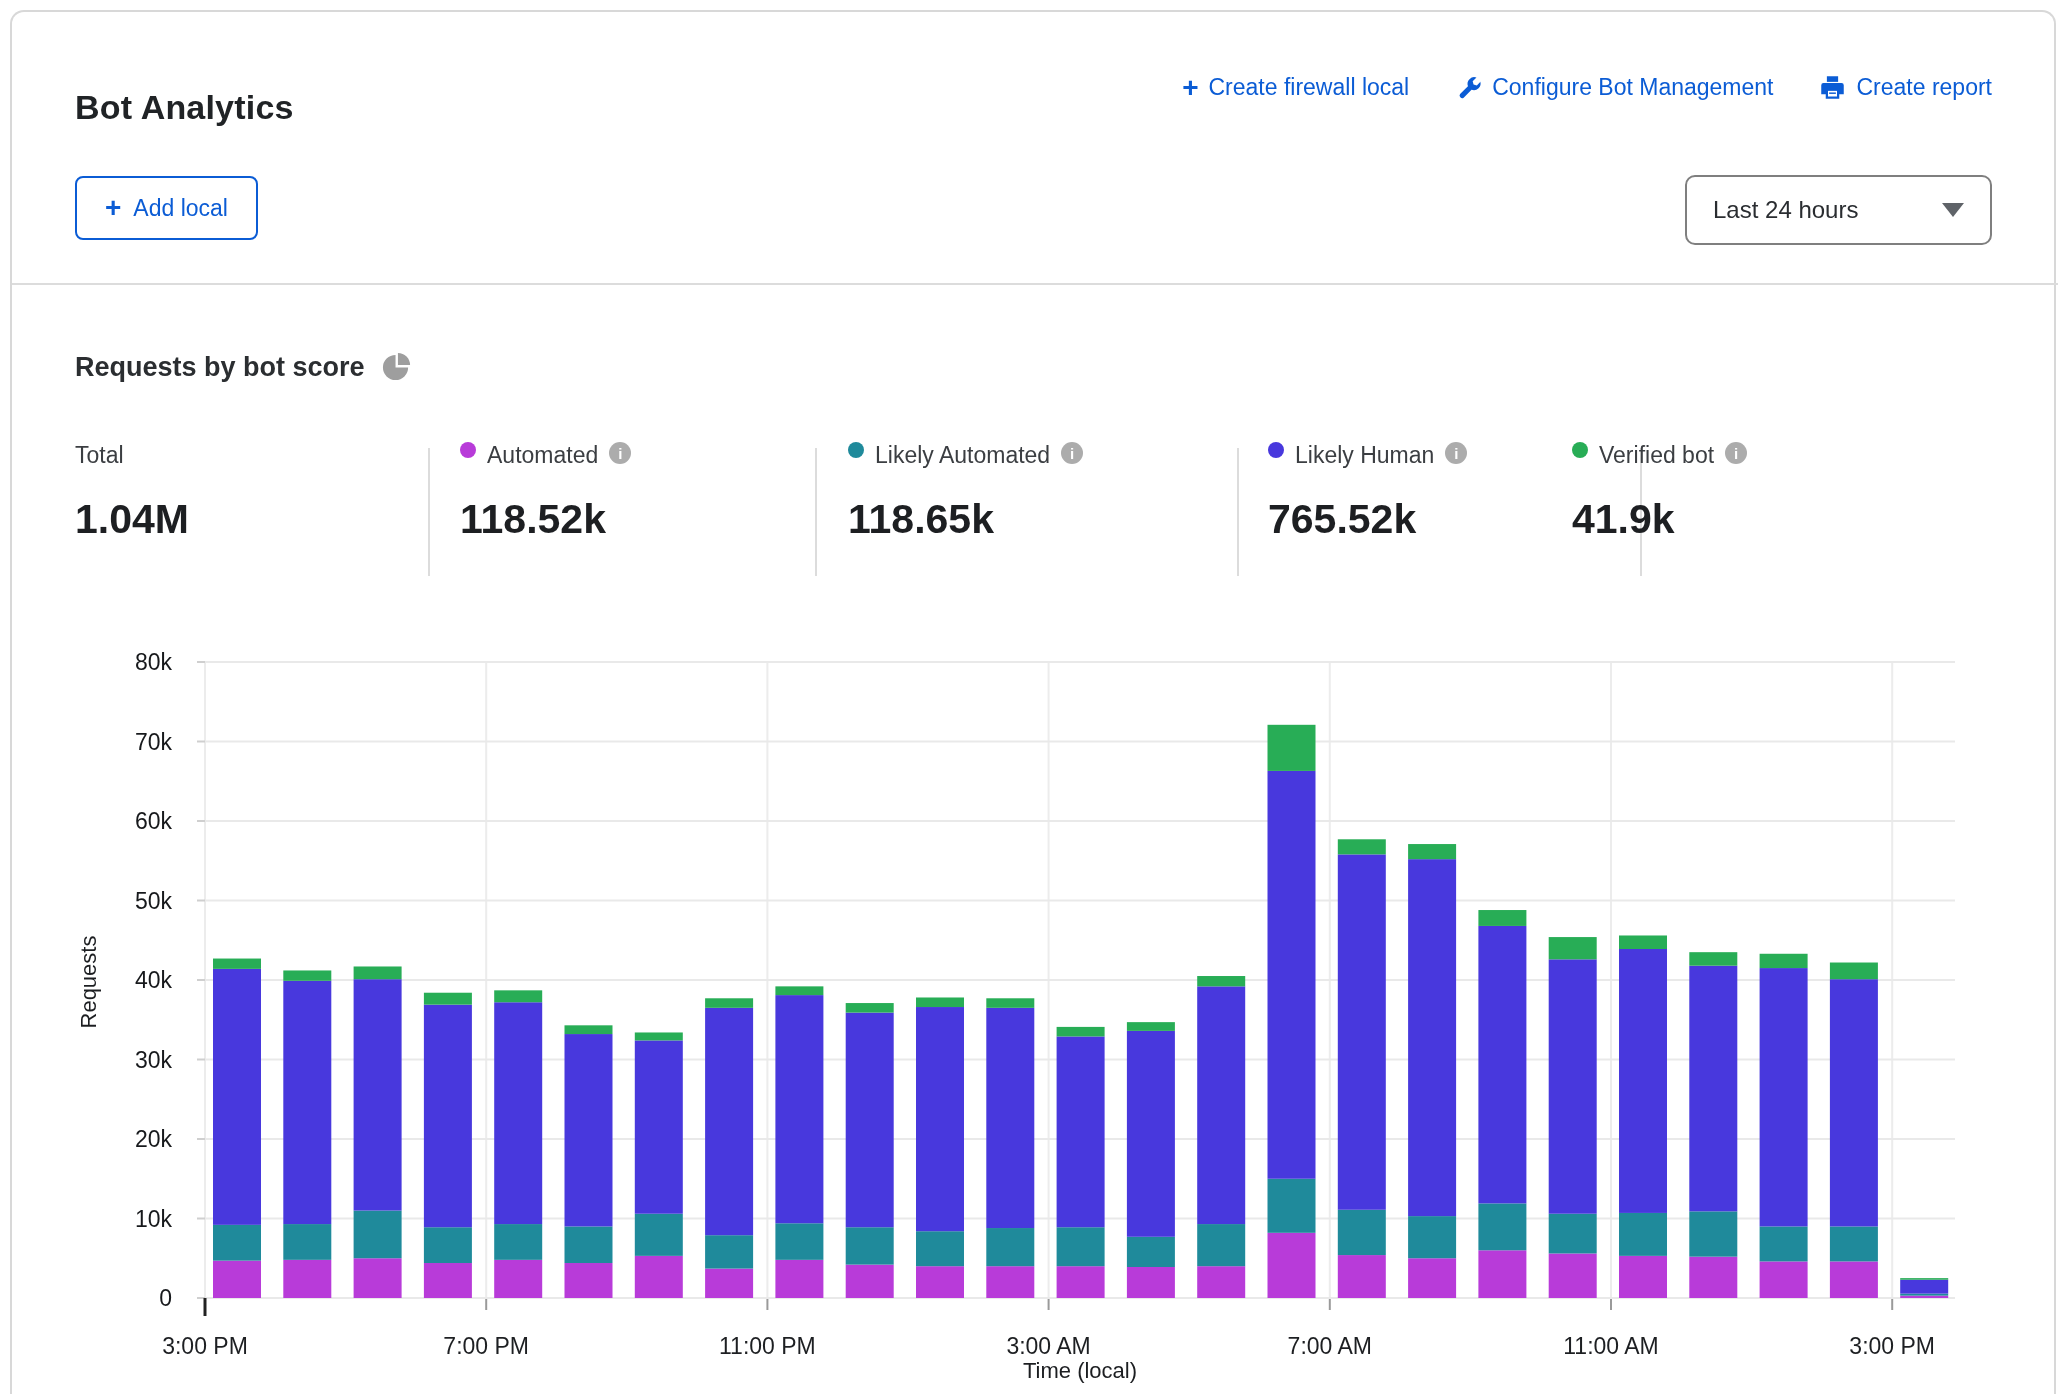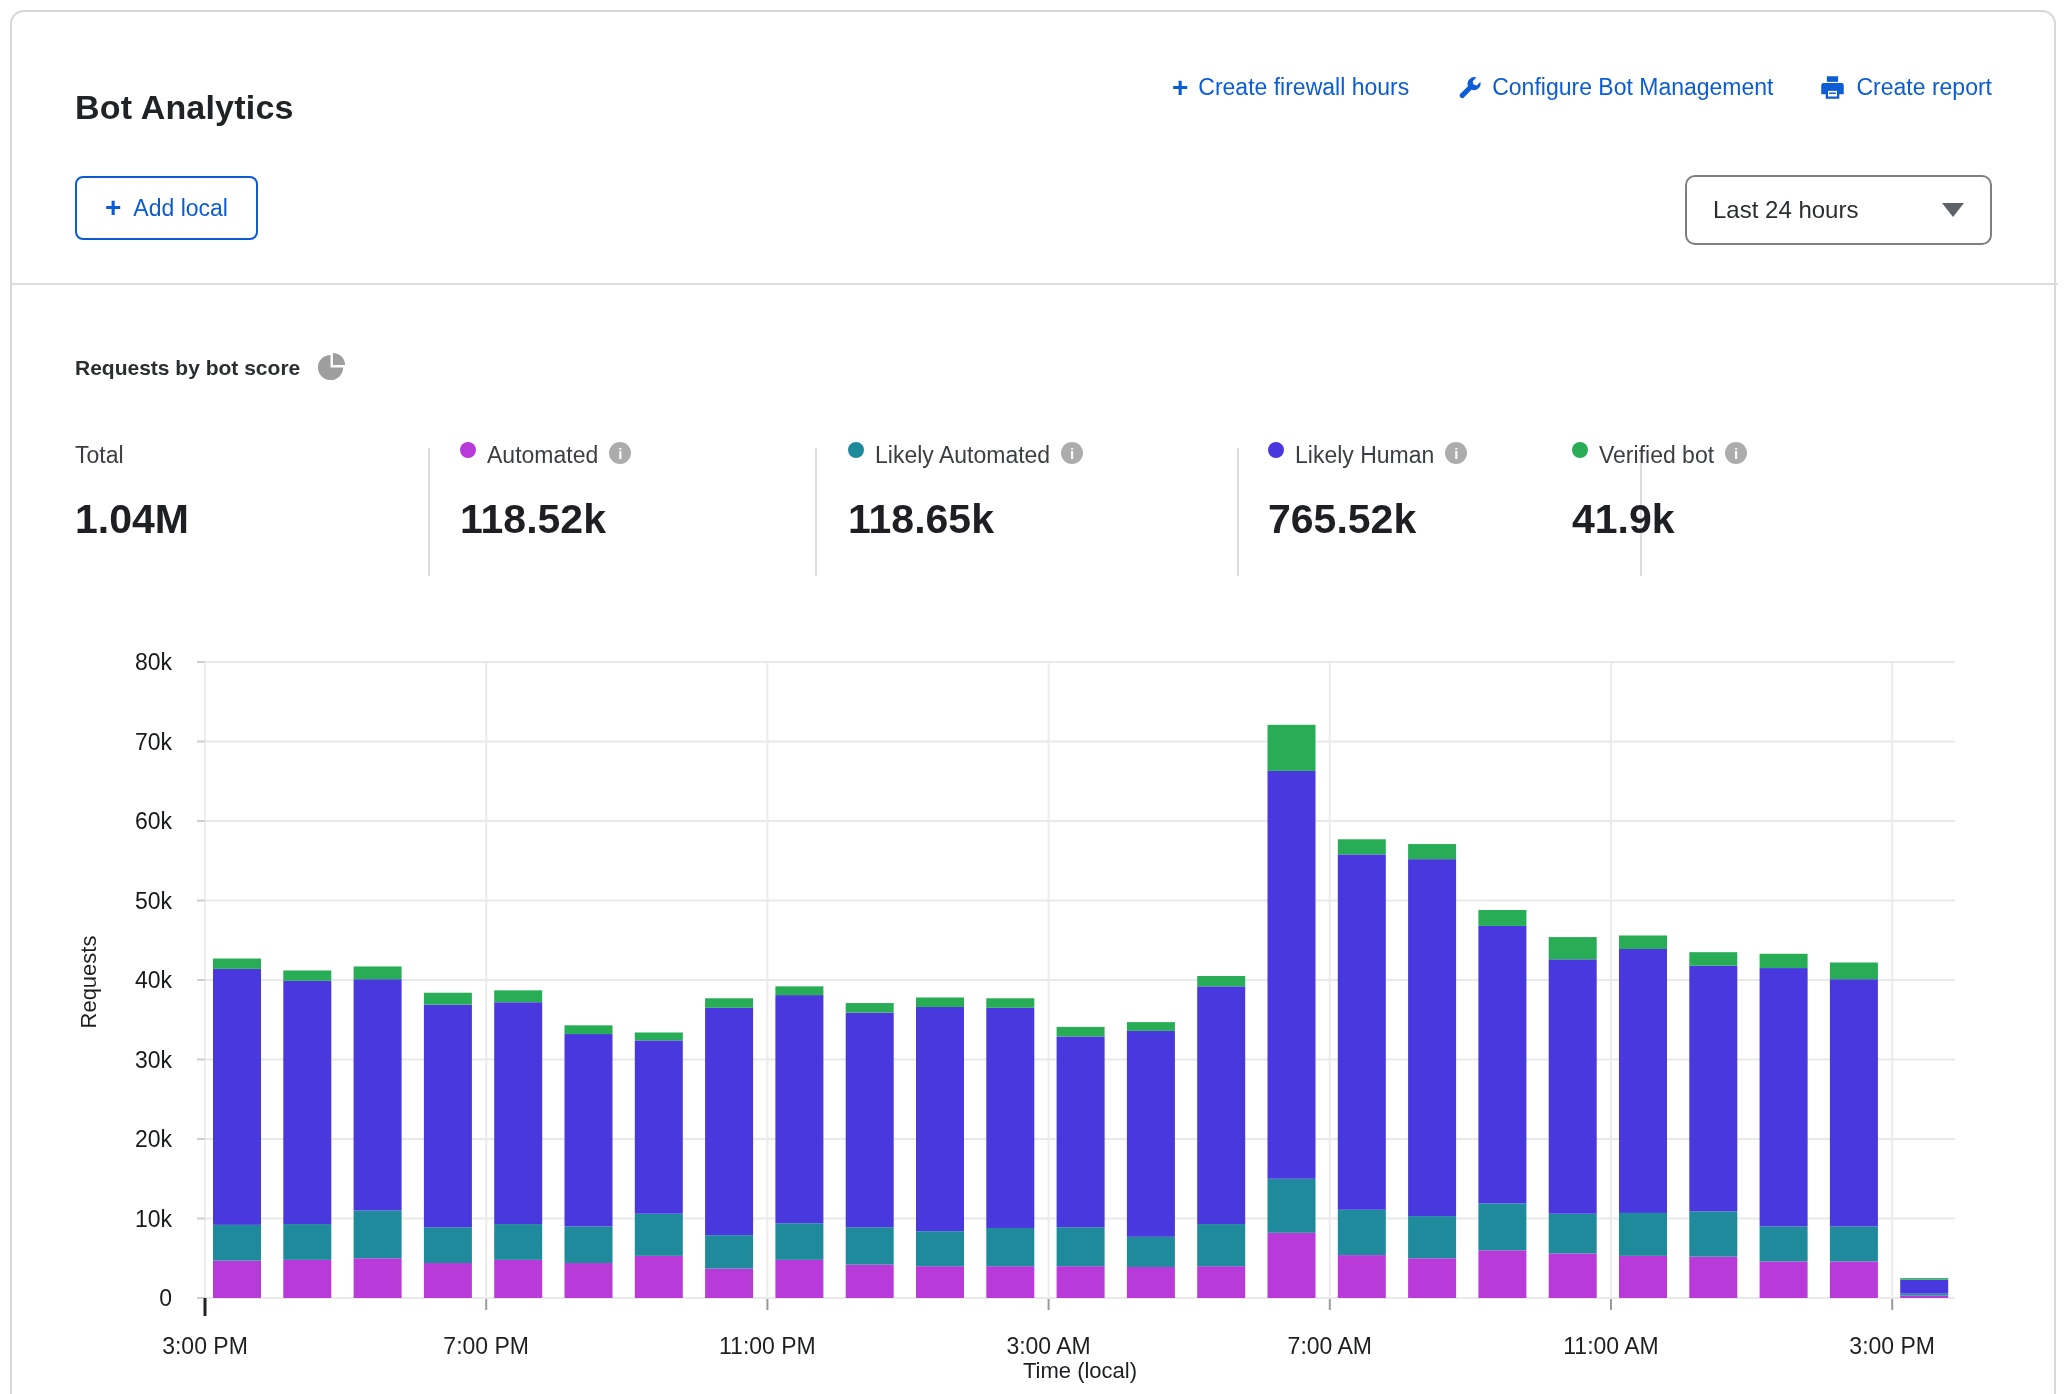--- a/index.html
+++ b/index.html
@@ -14,21 +14,21 @@
   .btn-add-filter{position:absolute;left:75px;top:176px;height:64px;display:inline-flex;align-items:center;gap:12px;
         padding:0 28px;border:2px solid #0b5cd5;border-radius:8px;background:#fff;color:#0b5cd5;
         font-size:23px;font-family:inherit;cursor:pointer;}
   .select{position:absolute;left:1685px;top:175px;width:307px;height:70px;border:2px solid #7f7f7f;border-radius:10px;
         background:#fff;display:flex;align-items:center;box-sizing:border-box;padding:0 26px;cursor:pointer;}
   .select-value{font-size:24px;color:#2a2d31;flex:1;}
   .caret{width:0;height:0;border-left:11px solid transparent;border-right:11px solid transparent;
         border-top:14px solid #5f6368;}
   .divider{position:absolute;left:12px;right:12px;top:283px;height:2px;background:#dcdcdc;}
   .section-title{position:absolute;left:75px;top:352px;display:flex;align-items:center;gap:16px;
-        font-size:21px;font-weight:700;color:#2b2e31;}
+        font-size:27px;font-weight:700;color:#2b2e31;}
   .stat-col{position:absolute;top:442px;}
   .stat-head{display:flex;align-items:flex-start;gap:11px;height:30px;}
   .stat-dot{width:16px;height:16px;border-radius:50%;}
   .stat-label{font-size:23px;color:#3b3e42;}
   .info-icon{width:22px;height:22px;border-radius:50%;background:#acacac;color:#fff;display:inline-flex;
         align-items:center;justify-content:center;font-size:15px;font-weight:700;font-style:normal;}
   .stat-value{margin-top:24px;font-size:41px;font-weight:700;color:#1d1f22;}
   .stat-divider{position:absolute;top:448px;width:2px;height:128px;background:#dcdcdc;}
   .chart-svg{position:absolute;left:0;top:620px;}
   .ytick{font-size:23px;fill:#17191c;font-family:"Liberation Sans",sans-serif;}
@@ -39,21 +39,21 @@
 <body>
 
 <div class="page">
   <div class="card"></div>
 
   <div class="page-title">Bot Analytics</div>
 
   <div class="actions">
     <a class="action-link">
       <span class="plus-glyph">+</span>
-      <span>Create firewall hours</span>
+      <span>Create firewall local</span>
     </a>
     <a class="action-link">
       <span style="display:inline-flex;">
         <svg width="27" height="27" viewBox="0 0 24 24">
             <path fill="#0b5cd5" d="M22.4 6.4a6 6 0 0 1-7.7 7.6l-7 7a2.3 2.3 0 0 1-3.2-3.2l7-7a6 6 0 0 1 7.6-7.7l-3.4 3.4.8 2.9 2.9.8 3-3z"></path>
           </svg>
       </span>
       <span>Configure Bot Management</span>
     </a>
     <a class="action-link">

